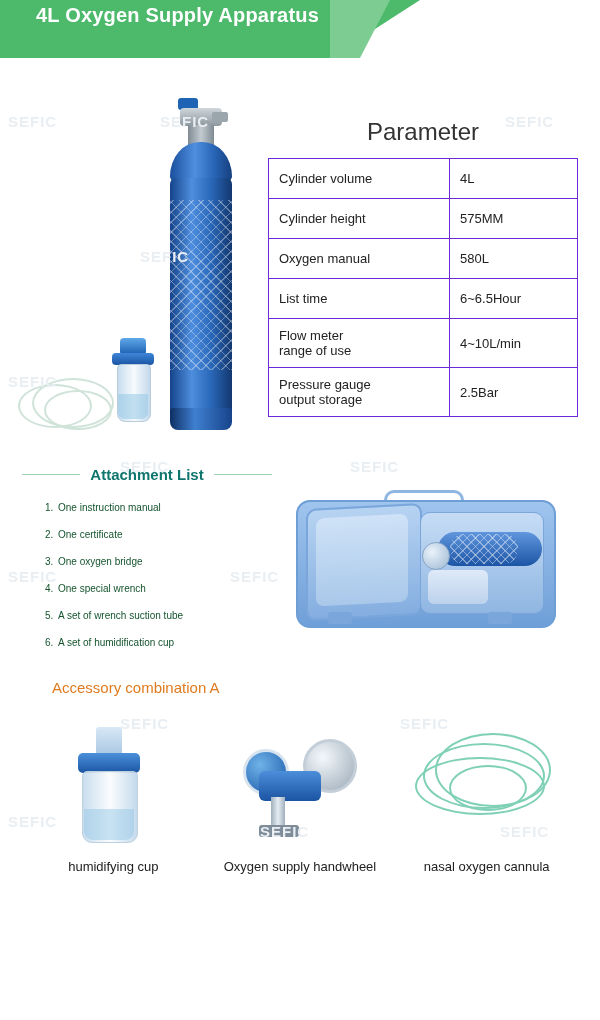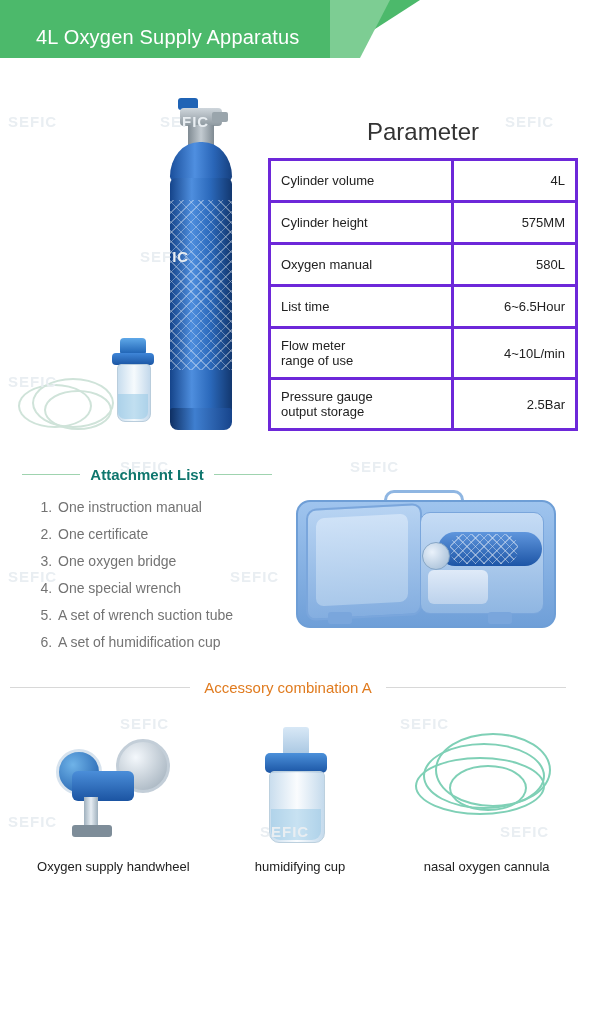--- a/index.html
+++ b/index.html
@@ -37,24 +37,24 @@
     left: 330px; top: 0;
     width: 60px;
     height: 58px;
     background: #7dcd93;
     -webkit-clip-path: polygon(0 0, 60px 0, 30px 58px, 0 58px);
     clip-path: polygon(0 0, 60px 0, 30px 58px, 0 58px);
   }
   .header-title {
     position: absolute;
     left: 36px;
-    top: 26px;
+    top: 4px;
     color: #ffffff;
     font-size: 20px;
-    font-weight: normal;
+    font-weight: bold;
     letter-spacing: .2px;
   }
 
   
   .wm {
     position: absolute;
     color: #e9eef2;
     font-size: 15px;
     font-weight: bold;
     letter-spacing: 1px;
@@ -196,31 +196,31 @@
   .param-table {
     position: absolute;
     left: 268px;
     top: 100px;
     width: 310px;
     border-collapse: collapse;
     font-size: 13px;
     background: #fff;
   }
   .param-table td {
-    border: 3px solid #6d28d9;
+    border: 1px solid #6d28d9;
     padding: 9px 10px;
     height: 21px;
   }
   .param-table td.k {
     width: 160px;
     text-align: left;
     color: #222;
   }
   .param-table td.v {
-    text-align: right;
+    text-align: left;
     color: #222;
   }
   .param-table td.k small {
     display: block;
     font-size: 13px;
     line-height: 15px;
   }
 
   
   .attach-section {
@@ -246,22 +246,22 @@
     font-weight: bold;
     color: #0f766e;
     white-space: nowrap;
   }
   .attach-list {
     position: absolute;
     left: 34px;
     top: 36px;
     margin: 0;
     padding: 0 0 0 22px;
-    font-size: 14px;
-    color: #737373;
+    font-size: 10px;
+    color: #14532d;
     line-height: 27px;
   }
   .attach-list li { padding-left: 2px; }
 
   
   .case-wrap {
     position: absolute;
     left: 288px;
     top: 26px;
     width: 272px;
@@ -348,25 +348,25 @@
     border-radius: 3px;
   }
 
   
   .acc-section {
     position: relative;
     height: 250px;
   }
   .acc-head {
     position: absolute;
-    left: 10px;
+    left: 38px;
     top: 6px;
     width: 556px;
     display: flex;
-    align-items: center;
+    flex-direction: column;
   }
   .acc-head .bar {
     flex: 1;
     height: 1px;
     background: #d8d8d8;
   }
   .acc-head .txt {
     padding: 0 14px;
     font-size: 15px;
     color: #e07b1f;
@@ -564,37 +564,37 @@
   <div class="acc-head">
     <div class="bar"></div>
     <div class="txt">Accessory combination A</div>
     <div class="bar"></div>
   </div>
 
   <div class="acc-items">
 
     <div class="acc-item">
       <div class="acc-art">
+        <div class="hc-top"></div>
+        <div class="hc-collar"></div>
+        <div class="hc-jar"></div>
+        <div class="hc-water"></div>
+      </div>
+      <div class="acc-label">humidifying cup</div>
+    </div>
+
+    <div class="acc-item">
+      <div class="acc-art">
         <div class="reg-gauge"></div>
         <div class="reg-gauge2"></div>
         <div class="reg-body"></div>
         <div class="reg-stem"></div>
         <div class="reg-foot"></div>
       </div>
       <div class="acc-label">Oxygen supply handwheel</div>
-    </div>
-
-    <div class="acc-item">
-      <div class="acc-art">
-        <div class="hc-top"></div>
-        <div class="hc-collar"></div>
-        <div class="hc-jar"></div>
-        <div class="hc-water"></div>
-      </div>
-      <div class="acc-label">humidifying cup</div>
     </div>
 
     <div class="acc-item">
       <div class="acc-art">
         <div class="cn-ring" style="left:30px; top:30px; width:118px; height:62px;"></div>
         <div class="cn-ring" style="left:42px; top:20px; width:112px; height:70px;"></div>
         <div class="cn-ring" style="left:22px; top:44px; width:126px; height:54px;"></div>
         <div class="cn-ring" style="left:56px; top:52px; width:74px; height:42px;"></div>
       </div>
       <div class="acc-label">nasal oxygen cannula</div>

